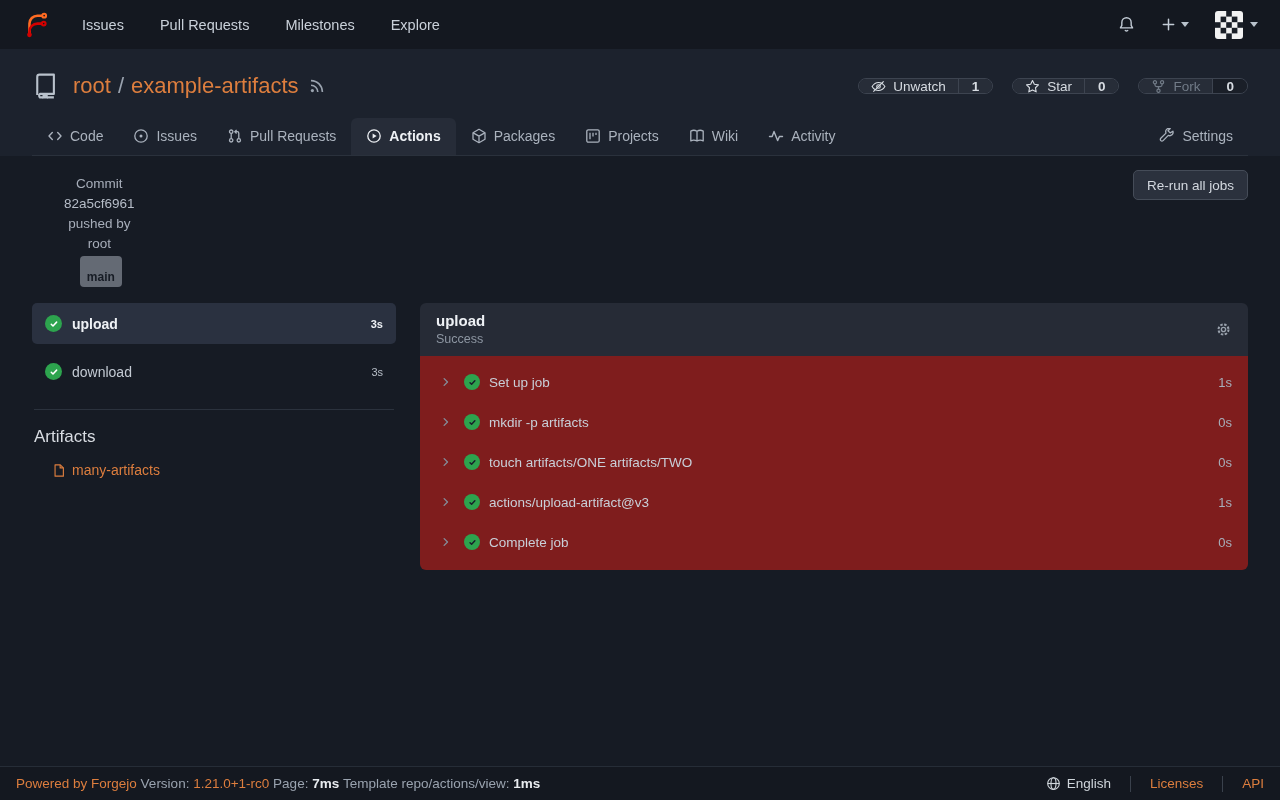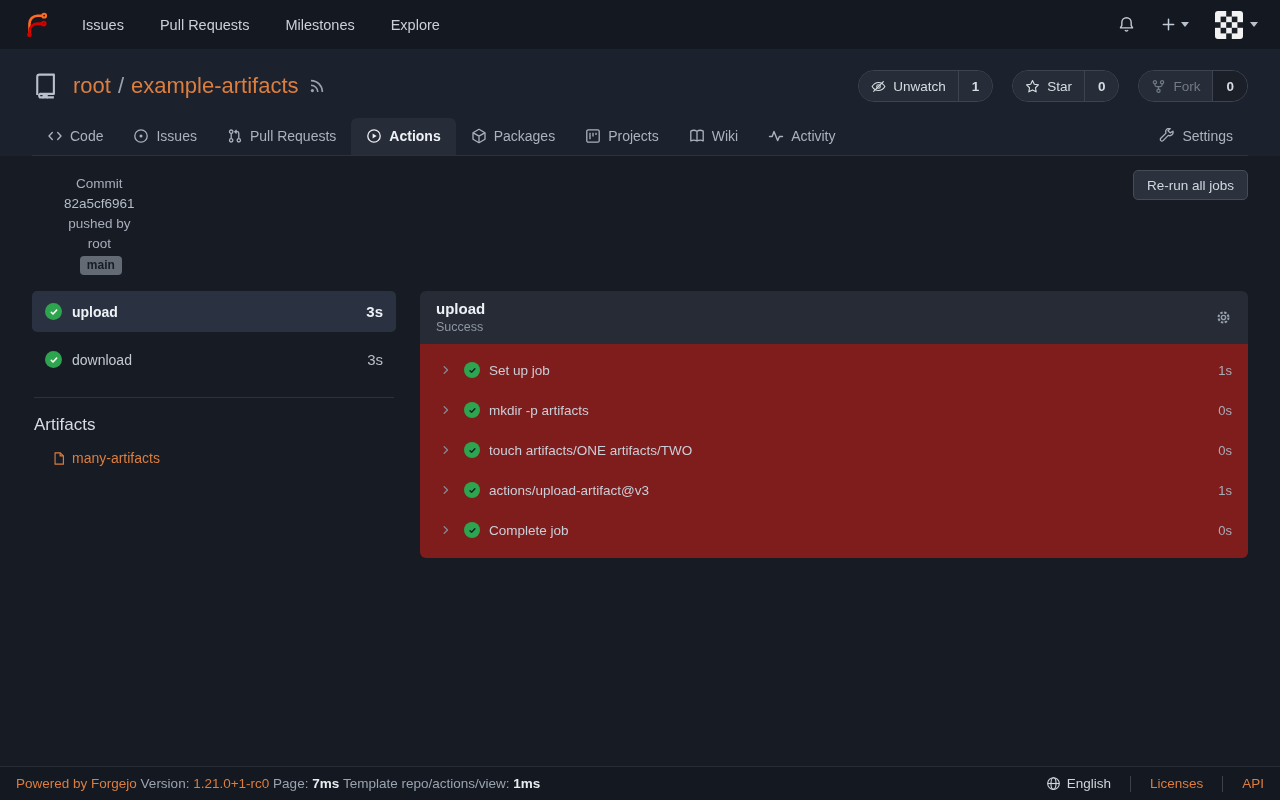--- a/index.html
+++ b/index.html
@@ -28,21 +28,21 @@
 
   
   .repo-head-region { background:#1c222d; padding:14px 32px 0; flex:0 0 auto; }
   .repo-title-row { display:flex; align-items:center; height:46px; }
   .repo-icon { margin-right:13px; }
   .repo-title { font-size:22px; display:flex; align-items:baseline; gap:7px; }
   .repo-title a { color:#dd7e3e; text-decoration:none; cursor:pointer; }
   .repo-title .sep { color:#9aa3af; }
   .rss { margin-left:10px; cursor:pointer; }
   .repo-actions { margin-left:auto; display:flex; gap:19px; }
-  .btn-group { display:flex; border:1px solid #3d4450; border-radius:16px; overflow:hidden; height:32px; }
+  .btn-group { display:flex; border:1px solid #3d4450; border-radius:16px; overflow:hidden; height:16px; }
   .btn-seg {
     display:flex; align-items:center; gap:7px; padding:0 12px;
     background:#272d38; color:#d7dce2; font-size:13.5px; cursor:pointer;
   }
   .btn-count { border-left:1px solid #3d4450; background:#272d38; color:#d7dce2;
     display:flex; align-items:center; padding:0 13px; font-size:13.5px; font-weight:bold; cursor:pointer; }
   .btn-group.disabled .btn-seg { color:#717b87; cursor:default; }
   .btn-group.disabled .btn-count { background:#1a1f28; }
 
   
@@ -57,38 +57,38 @@
   
   .content { flex:1 1 auto; padding:14px 32px 0; background:#161b24; }
   .run-head { display:flex; align-items:flex-start; }
   .run-title-block { }
   .run-title-row { display:flex; align-items:center; gap:10px; }
   .run-title { font-size:18.5px; font-weight:bold; color:#e7ebf0; }
   .commit-line { margin:6px 0 0 32px; font-size:13.5px; color:#a7aeba; display:flex; align-items:center; gap:5px;flex-direction:column; }
   .commit-sha { color:#b6bdc8; cursor:pointer; }
   .branch-badge {
     background:#646a74; color:#171c25; font-size:12px; font-weight:bold;
-    padding:2px 7px 3px; border-radius:4px; margin-left:3px; cursor:pointer;
+    padding:14px 7px 3px; border-radius:4px; margin-left:3px; cursor:pointer;
   }
   .rerun-btn {
     margin-left:auto; height:30px; padding:0 13px; display:flex; align-items:center;
     background:#2b313d; border:1px solid #454c58; border-radius:5px;
     color:#d3d8df; font-size:13.5px; cursor:pointer;
   }
 
   .columns { display:flex; gap:24px; margin-top:16px; align-items:flex-start; }
 
   
   .jobs-col { width:364px; flex:0 0 auto; }
   .job-row {
     height:41px; display:flex; align-items:center; gap:10px; padding:0 13px;
     border-radius:5px; cursor:pointer; font-size:14px; color:#c3cad3; margin-bottom:7px;
   }
   .job-row.selected { background:#2a3140; color:#eef1f5; font-weight:bold; }
-  .job-time { margin-left:auto; font-size:15px; color:#b8bfc8; }
+  .job-time { margin-left:auto; font-size:11px; color:#b8bfc8; }
   .job-row.selected .job-time { color:#eef1f5; font-weight:bold; }
   .artifacts-divider { border-top:1px solid #2b323d; margin:17px 2px 0; }
   .artifacts-heading { font-size:17px; color:#d8dce2; margin:17px 0 15px 2px; }
   .artifact-link { display:flex; align-items:center; gap:6px; margin-left:20px; cursor:pointer; }
   .artifact-link span { color:#dd7e3e; font-size:14px; }
 
   
   .detail-col { flex:1 1 auto; border-radius:6px; overflow:hidden; }
   .detail-head {
     background:#262b36; padding:9px 16px 10px; display:flex; align-items:center;

